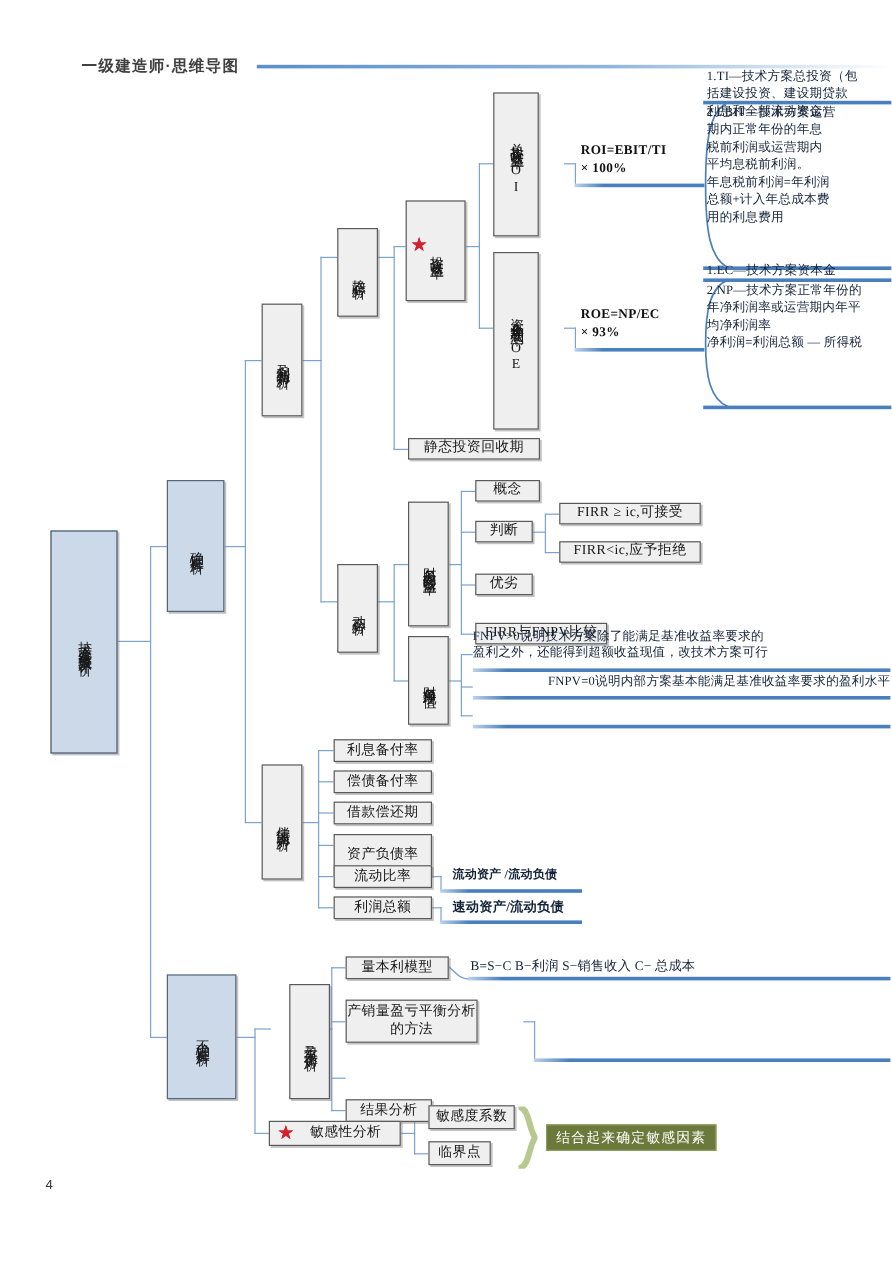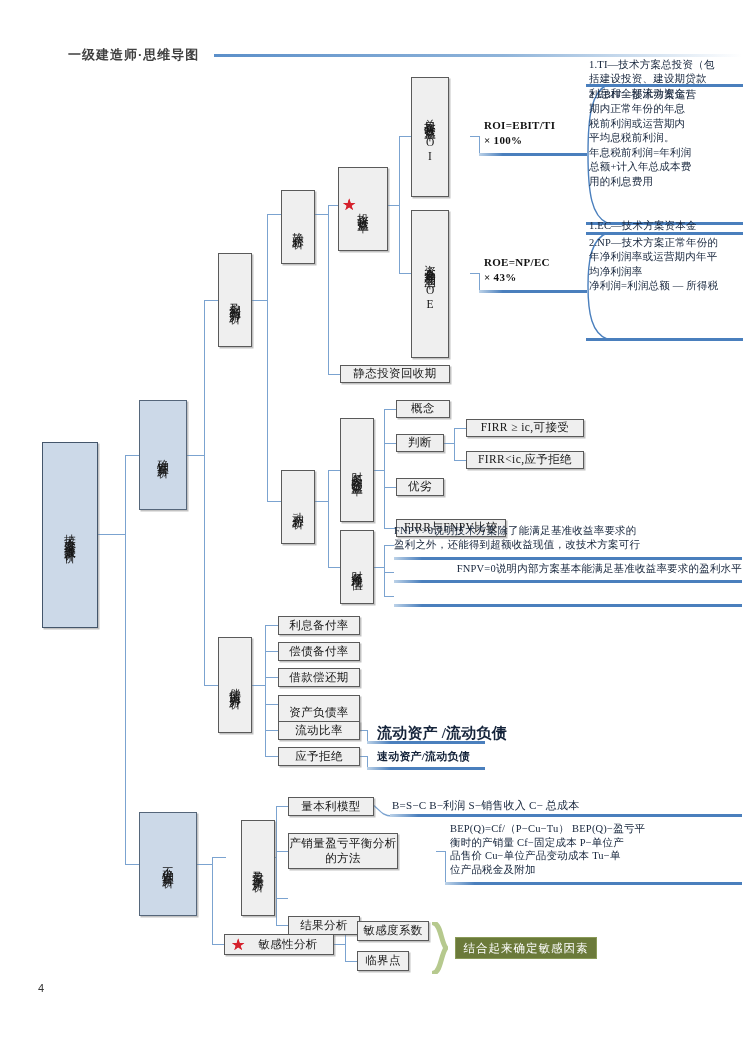--- a/index.html
+++ b/index.html
@@ -223,41 +223,41 @@
   <div class="node shadow" style="left:396px;top:519px;width:110px;height:18px;">FIRR与FNPV比较</div>
 
   <div class="node shadow" style="left:466px;top:419px;width:118px;height:18px;">FIRR ≥ ic,可接受</div>
   <div class="node shadow" style="left:466px;top:451px;width:118px;height:18px;">FIRR&lt;ic,应予拒绝</div>
 
   <div class="node shadow" style="left:278px;top:616px;width:82px;height:19px;">利息备付率</div>
   <div class="node shadow" style="left:278px;top:642px;width:82px;height:19px;">偿债备付率</div>
   <div class="node shadow" style="left:278px;top:668px;width:82px;height:19px;">借款偿还期</div>
   <div class="node shadow" style="left:278px;top:695px;width:82px;height:35px;">资产负债率</div>
   <div class="node shadow" style="left:278px;top:721px;width:82px;height:19px;">流动比率</div>
-  <div class="node shadow" style="left:278px;top:747px;width:82px;height:19px;">应予拒绝</div>
+  <div class="node shadow" style="left:278px;top:747px;width:82px;height:19px;">利润总额</div>
 
   <div class="node vert shadow" style="left:241px;top:820px;width:34px;height:96px;">盈亏平衡分析</div>
 
   <div class="node shadow" style="left:288px;top:797px;width:86px;height:19px;">量本利模型</div>
 
   <div class="node shadow" style="left:288px;top:833px;width:110px;height:36px;line-height:1.3;">产销量盈亏平衡分析的方法</div>
 
 
   <div class="node shadow" style="left:288px;top:916px;width:72px;height:19px;text-align:center;">结果分析</div>
 
   <div class="node shadow" style="left:224px;top:934px;width:110px;height:21px;padding-left:18px;">敏感性分析</div>
   <div class="star" style="left:231px;top:937px;">★</div>
 
   <div class="node shadow" style="left:357px;top:921px;width:72px;height:20px;">敏感度系数</div>
   <div class="node shadow" style="left:357px;top:951px;width:52px;height:20px;text-align:right;">临界点</div>
 
   <div class="formula" style="left:484px;top:118px;">ROI=EBIT/TI
 ×  100%</div>
   <div class="formula" style="left:484px;top:255px;">ROE=NP/EC
-×  43%</div>
+×  93%</div>
 
   <div class="brace" style="left:586px;top:84px;">
     <svg width="22" height="140" viewBox="0 0 22 140">
       <path d="M21,1 C6,8 2,30 2,70 C2,110 6,132 21,139" fill="none" stroke="#4a7fbd" stroke-width="1.4"></path>
     </svg>
   </div>
   <div class="ubar" style="left:586px;top:84px;width:157px;"></div>
   <div class="ubar" style="left:586px;top:222px;width:157px;"></div>
 
   <div class="txt" style="left:589px;top:58px;width:156px;">1.TI—技术方案总投资（包
@@ -287,29 +287,25 @@
 
   <div class="txt" style="left:394px;top:524px;width:348px;">FNPV&gt;0说明技术方案除了能满足基准收益率要求的
 盈利之外，还能得到超额收益现值，改技术方案可行</div>
   <div class="ubar" style="left:394px;top:557px;width:348px;background:linear-gradient(to right,#bcd2e8,#4a7fbd 8%,#4a7fbd);"></div>
 
   <div class="txt" style="left:394px;top:562px;width:348px;text-align:right;">FNPV=0说明内部方案基本能满足基准收益率要求的盈利水平</div>
   <div class="ubar" style="left:394px;top:580px;width:348px;background:linear-gradient(to right,#bcd2e8,#4a7fbd 8%,#4a7fbd);"></div>
 
   <div class="ubar" style="left:394px;top:604px;width:348px;background:linear-gradient(to right,#bcd2e8,#4a7fbd 8%,#4a7fbd);"></div>
 
-  <div class="txt" style="left:377px;top:723px;width:130px;font-weight:bold;font-size:15px;">流动资产 /流动负债</div>
+  <div class="txt" style="left:377px;top:723px;width:130px;font-weight:bold;font-size:10px;">流动资产 /流动负债</div>
   <div class="txt" style="left:377px;top:749px;width:130px;font-weight:bold;font-size:11px;">速动资产/流动负债</div>
 
   <div class="txt" style="left:392px;top:798px;width:350px;font-size:11px;">B=S−C     B−利润   S−销售收入  C− 总成本</div>
 
-  <div class="txt" style="left:450px;top:822px;width:292px;font-size:10.5px;line-height:1.3;">BEP(Q)=Cf/（P−Cu−Tu） BEP(Q)−盈亏平
-衡时的产销量  Cf−固定成本  P−单位产
-品售价  Cu−单位产品变动成本   Tu−单
-位产品税金及附加</div>
 
   <div class="gbrace" style="left:432px;top:922px;">
     <svg width="16" height="52" viewBox="0 0 16 52">
       <path d="M2,1 C9,3 9,20 14,26 C9,32 9,49 2,51" fill="none" stroke="#b6c98e" stroke-width="5" stroke-linecap="round" stroke-linejoin="round"></path>
     </svg>
   </div>
   <div class="greenbox" style="left:455px;top:937px;width:142px;height:22px;">结合起来确定敏感因素</div>
 
   <div class="pagenum">4</div>
 

